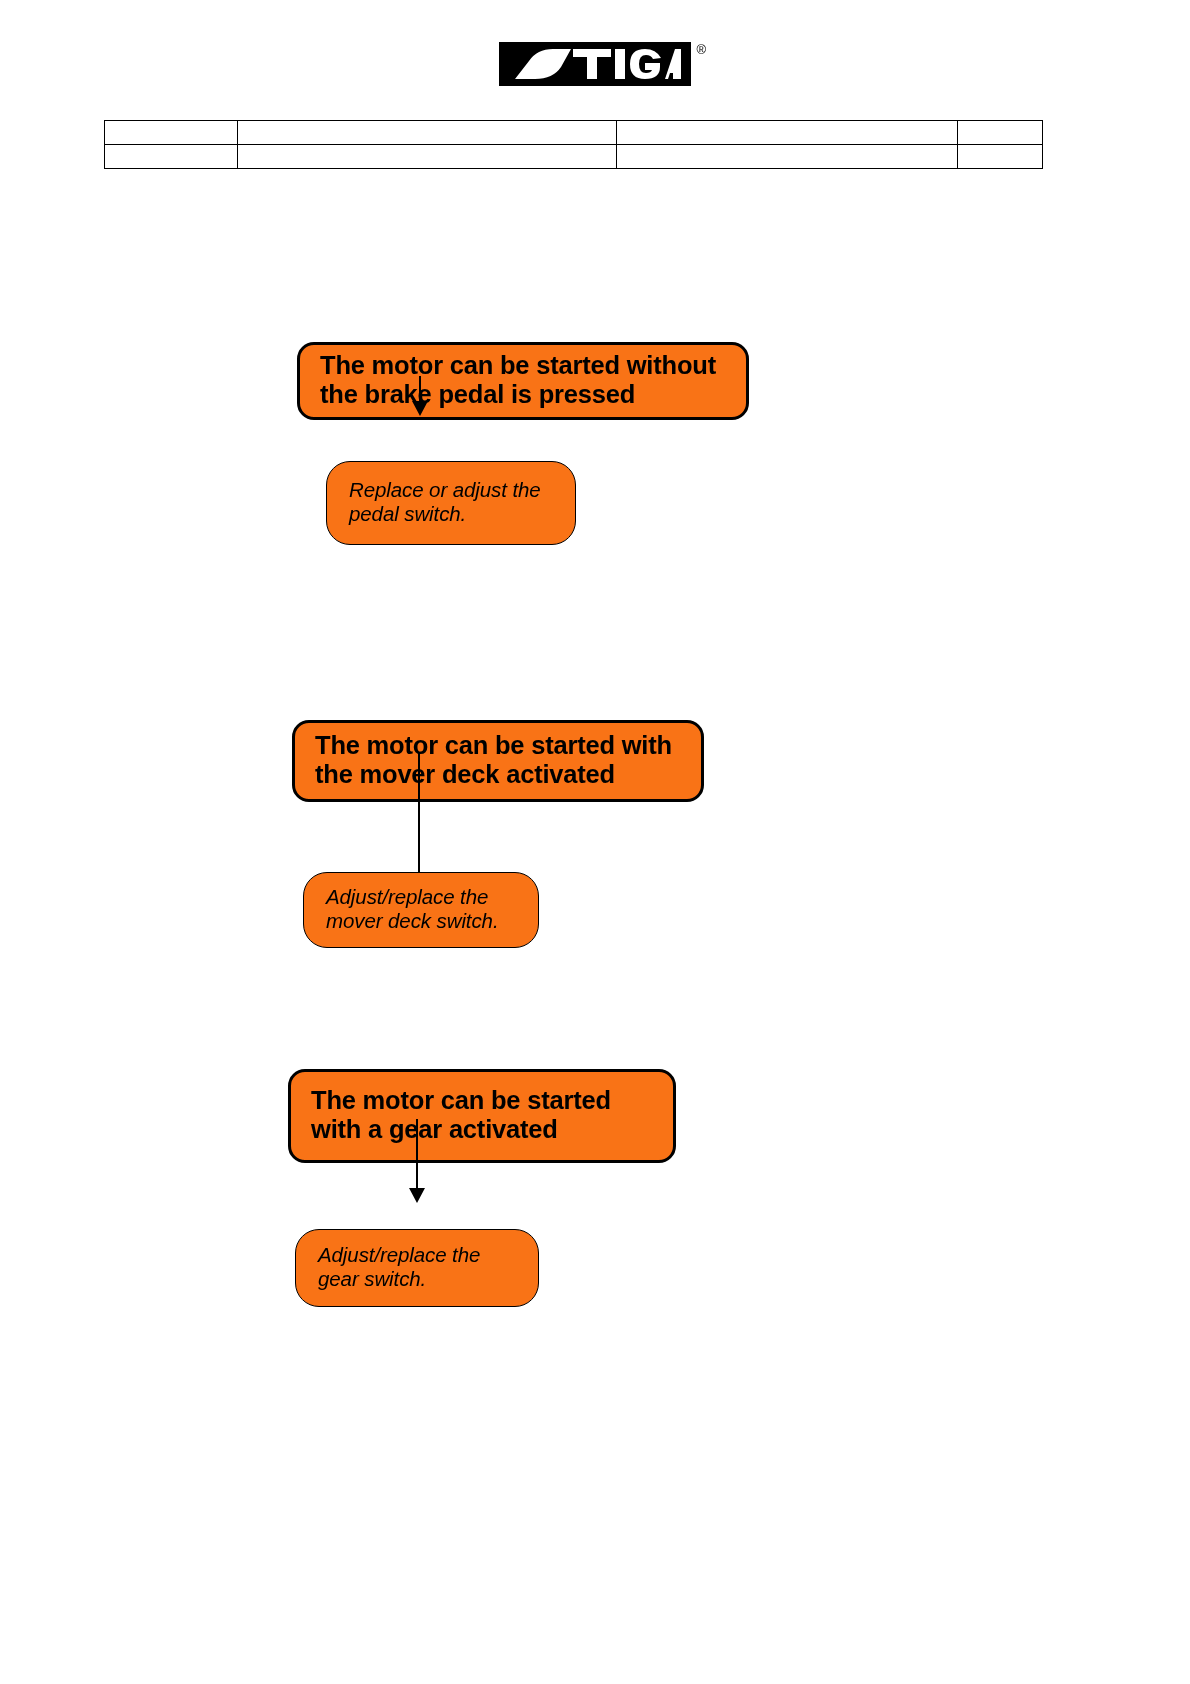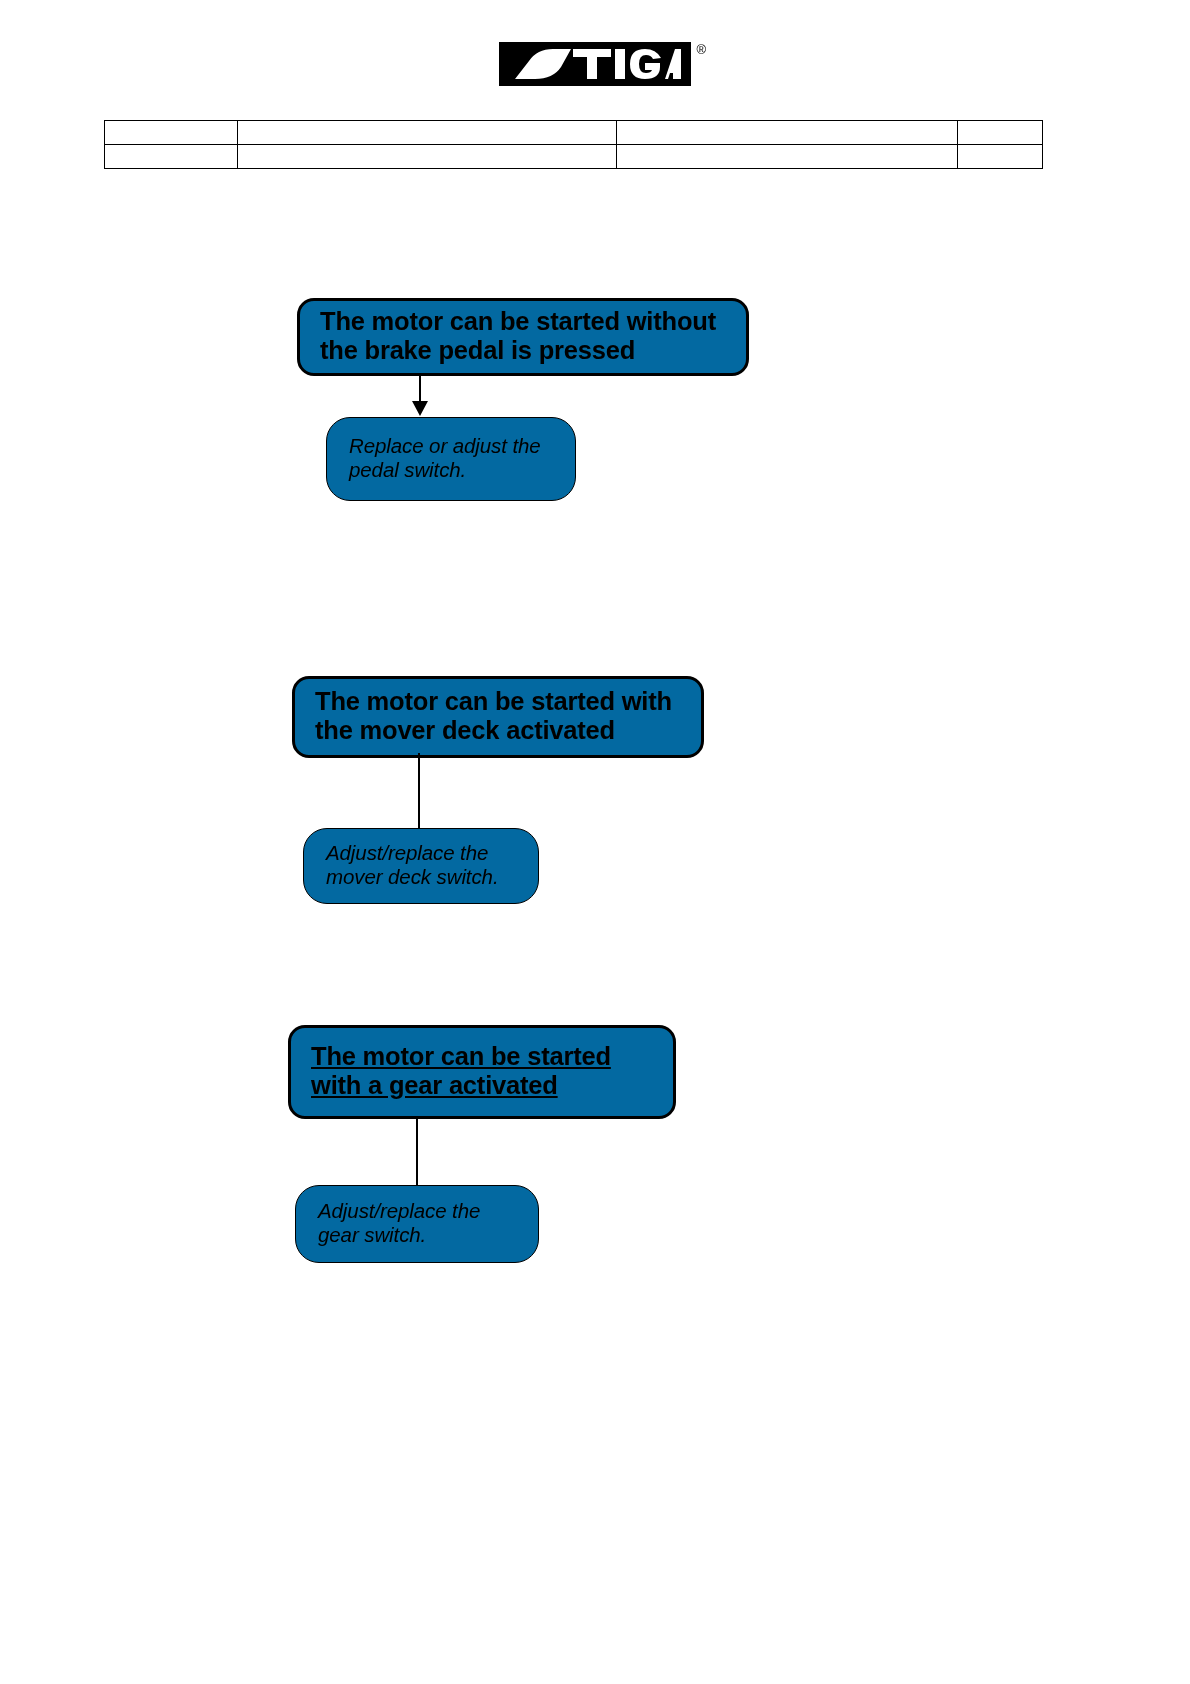--- a/index.html
+++ b/index.html
@@ -73,23 +73,24 @@
     left: 0;
     width: 1190px;
   }
   #section-0 { top: 288px; }
   #section-1 { top: 664px; }
   #section-2 { top: 1016px; }
 
   .node {
     position: absolute;
     box-sizing: border-box;
-    background: #0369a1;
+    background: #f97316;
     display: flex;
     align-items: center;
+    margin-top: 44px;
   }
   .node-text {
     display: block;
     white-space: pre-line;
   }
 
   
   .node.primary {
     border: 3.5px solid #000000;
     border-radius: 17px;
@@ -202,21 +203,21 @@
     <div class="shaft" style="height: 123px;"></div>
     <div class="head"></div>
   </div>
   <div class="node secondary" id="n1-action" style="left: 303px; top: 164px; width: 236px; height: 76px;">
     <span class="node-text">Adjust/replace the
 mover deck switch.</span>
   </div>
 </div>
 
 <div class="flow-section" id="section-2">
-  <div class="node primary" id="n2-problem" style="left: 288px; top: 9px; width: 388px; height: 94px; text-decoration: underline;">
+  <div class="node primary" id="n2-problem" style="left: 288px; top: 9px; width: 388px; height: 94px;">
     <span class="node-text">The motor can be started
 with a gear activated</span>
   </div>
   <div class="arrow" id="n2-arrow" style="left: 405px; top: 103px; width: 24px; height: 84px;">
     <div class="shaft" style="height: 70px;"></div>
     <div class="head"></div>
   </div>
   <div class="node secondary" id="n2-action" style="left: 295px; top: 169px; width: 244px; height: 78px;">
     <span class="node-text">Adjust/replace the
 gear switch.</span>

